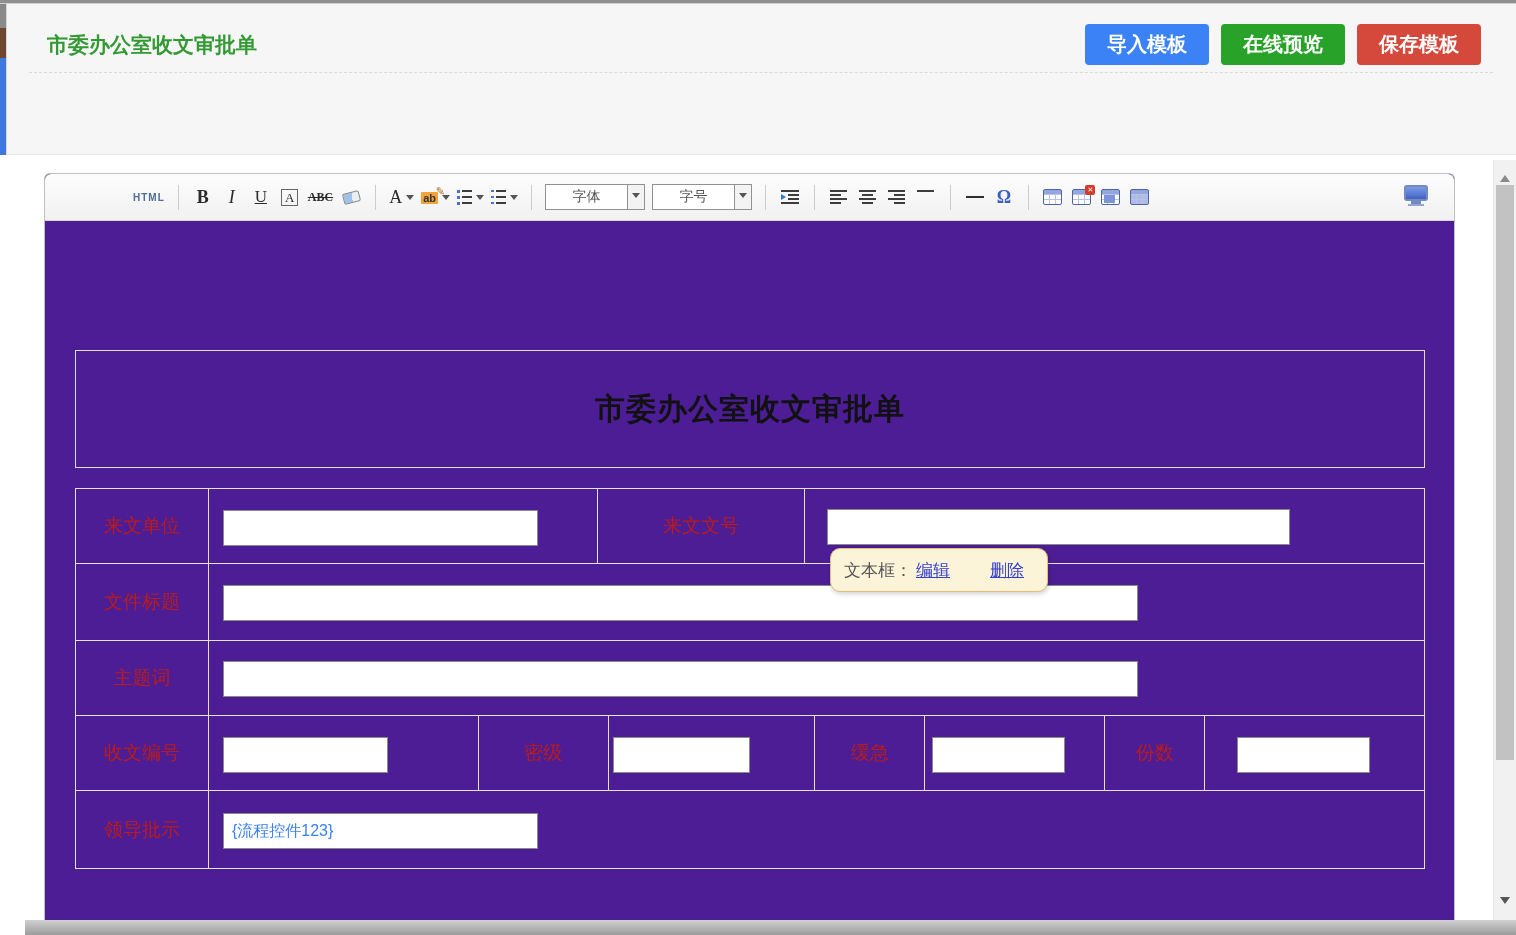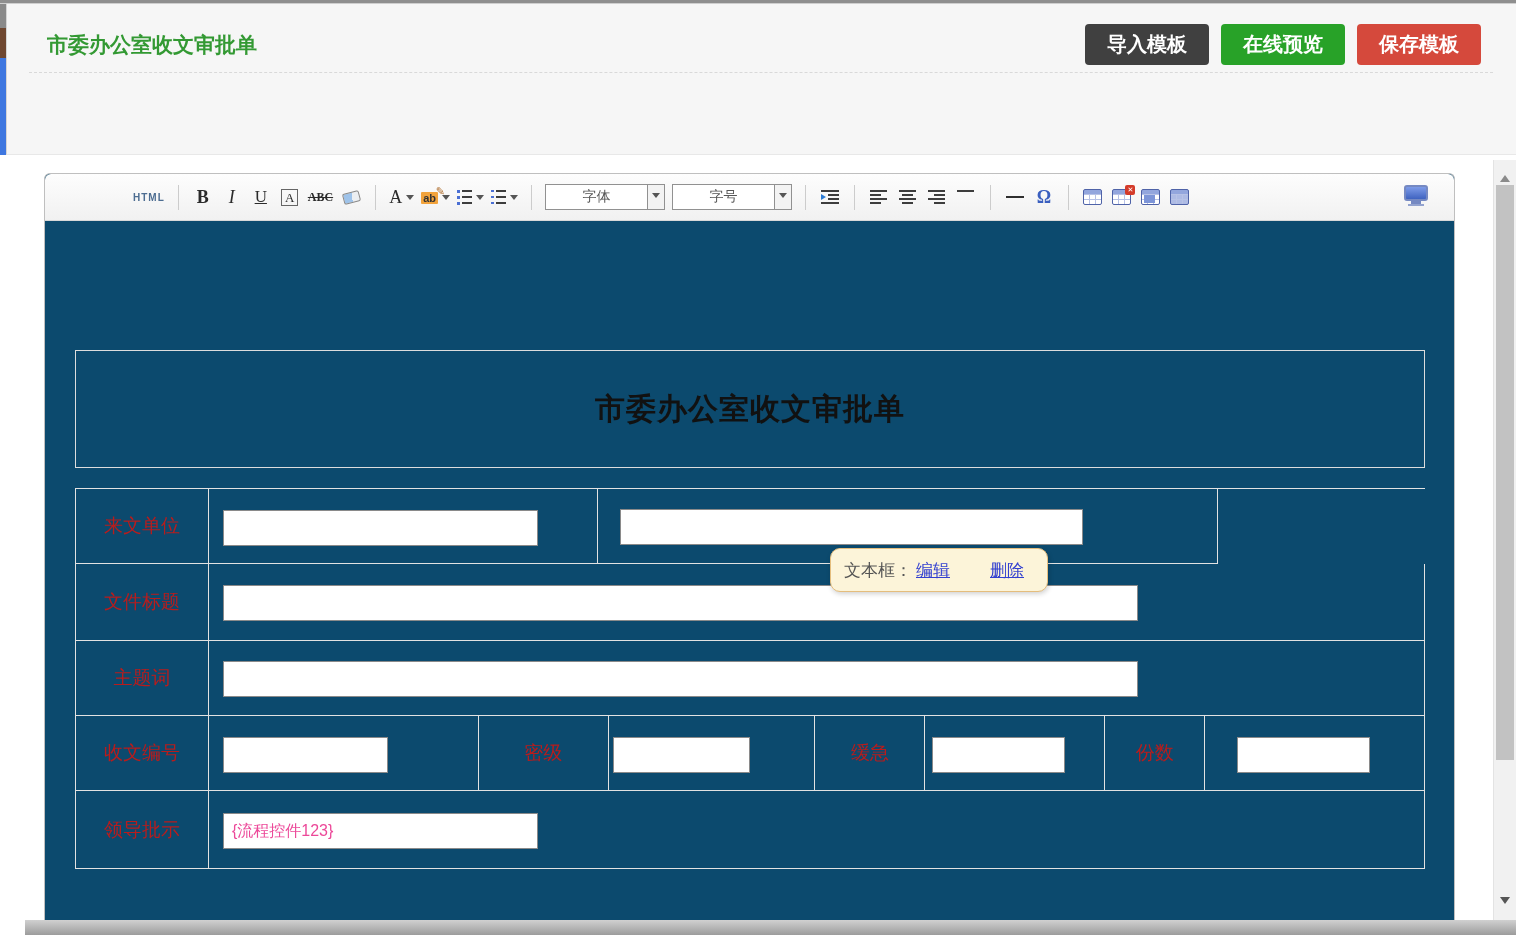--- a/index.html
+++ b/index.html
@@ -16,35 +16,35 @@
 
   
   .header { position:absolute; left:6px; top:4px; width:1510px; height:151px;
     background:#f6f6f6; border-left:1px solid #d5d5d5; border-bottom:1px solid #e8e8e8; }
   .page-title { position:absolute; left:40px; top:27px; font-size:21px; font-weight:bold;
     color:#339933; font-family:"Liberation Serif","DejaVu Serif",serif; }
   .hdr-actions { position:absolute; right:35px; top:20px; display:flex; gap:12px; }
   .hbtn { height:41px; padding:0 22px; border:none; border-radius:4px; color:#fff;
     font-size:20px; font-weight:bold; font-family:"Liberation Serif","DejaVu Serif",serif;
     line-height:41px; cursor:pointer; }
-  .hbtn.cyan { background:#404040; }
+  .hbtn.cyan { background:#3b82f6; }
   .hbtn.green { background:#28a228; }
   .hbtn.red { background:#d5493c; }
   .dashed-sep { position:absolute; left:22px; top:68px; width:1464px; height:0;
     border-top:1px dashed #d9d9d9; }
   .widget-row { position:absolute; left:40px; top:91px; display:flex; gap:13px; }
   .wbtn { height:42px; padding:0 20px; border:none; border-radius:4px; color:#fff;
     font-size:19px; font-weight:bold; font-family:"Liberation Serif","DejaVu Serif",serif;
     line-height:42px; cursor:pointer; }
   .wbtn.cyan { background:#4bb8d9; }
   .wbtn.blue { background:#4a7cd6; }
 
   
   .editor { position:absolute; left:44px; top:173px; width:1411px; height:762px;
-    background:#0c4a6e; border:1px solid #bfbfbf; border-bottom:none; border-radius:6px 6px 0 0; }
+    background:#4c1d95; border:1px solid #bfbfbf; border-bottom:none; border-radius:6px 6px 0 0; }
   .toolbar { display:flex; align-items:center; height:47px; padding:0 14px 0 88px;
     background:linear-gradient(#fdfdfd,#f1f1f1); border-bottom:1px solid #d8d8d8;
     border-radius:6px 6px 0 0; gap:7px; }
   .tbi { display:flex; align-items:center; justify-content:center; min-width:22px; height:30px;
     cursor:pointer; color:#2b2b2b; }
   .sep { width:1px; height:25px; background:#ccc; margin:0 6px; }
   .html-lbl { font-size:10px; font-weight:bold; color:#4d6d91; letter-spacing:1px; }
   .bld { font-family:"Liberation Serif",serif; font-size:18px; font-weight:bold; }
   .itl { font-family:"Liberation Serif",serif; font-size:18px; font-style:italic; }
   .und { font-family:"Liberation Serif",serif; font-size:17px; text-decoration:underline; }
@@ -58,21 +58,21 @@
   .caret { width:0; height:0; border:4px solid transparent; border-top:5px solid #555;
     margin-left:4px; margin-top:5px; }
   .hl-wrap { position:relative; }
   .hl { background:#f2a33c; color:#333; font-weight:bold; font-size:11px; padding:0 2px;
     line-height:14px; border-radius:1px; }
   .hl-wrap::after { content:"✎"; position:absolute; right:-7px; top:-3px; font-size:11px; color:#b06f2f; }
   .listico { display:flex; gap:2px; }
   .mk { width:3px; height:15px; background:repeating-linear-gradient(#4a6fd4 0 3px,transparent 3px 6px); }
   .mk.dots { width:3px; background:repeating-linear-gradient(#4a6fd4 0 2px,transparent 2px 6px); }
   .bars10 { width:10px; height:15px; background:repeating-linear-gradient(#3d3d3d 0 2px,transparent 2px 6px); }
-  .ed-select { display:flex; width:120px; height:26px; border:1px solid #919191; background:#fff; cursor:pointer; }
+  .ed-select { display:flex; width:100px; height:26px; border:1px solid #919191; background:#fff; cursor:pointer; }
   .ed-select .txt { flex:1; text-align:center; line-height:24px; font-size:14px; color:#555;
     font-family:"Liberation Serif",serif; }
   .ed-select .dd { width:17px; border-left:1px solid #919191; background:#f3f3f3;
     display:flex; align-items:center; justify-content:center; }
   .ed-select .dd .caret { margin:0; }
   .ind { width:18px; height:14px; position:relative; background-repeat:no-repeat;
     background-image:linear-gradient(#3d3d3d,#3d3d3d),linear-gradient(#3d3d3d,#3d3d3d),
       linear-gradient(#3d3d3d,#3d3d3d),linear-gradient(#3d3d3d,#3d3d3d);
     background-size:100% 2px,11px 2px,11px 2px,100% 2px;
     background-position:0 0,7px 4px,7px 8px,0 12px; }
@@ -109,21 +109,21 @@
   
   .doc-title-box { position:absolute; left:75px; top:350px; width:1350px; height:118px;
     border:1px solid #ddd; display:flex; align-items:center; justify-content:center; }
   .doc-title { font-size:30px; font-weight:bold; color:#111; letter-spacing:1px; }
   .ftable { position:absolute; left:75px; top:488px; width:1350px;
     border-top:1px solid #e2e2e2; border-left:1px solid #e2e2e2; }
   .frow { display:flex; }
   .cell { border-right:1px solid #e2e2e2; border-bottom:1px solid #e2e2e2; position:relative; }
   .lbl { display:flex; align-items:center; justify-content:center; font-size:19px; color:#b91c1c; }
   .inp { height:36px; border:1px solid #8a8a8a; background:#fff; font-size:16px;
-    padding:0 8px; color:#ec4899; display:block; }
+    padding:0 8px; color:#3b82f6; display:block; }
 
   
   .tooltip { position:absolute; left:830px; top:548px; width:218px; height:44px; z-index:10;
     background:#fcf4d9; border:1px solid #e4bd7d; border-radius:10px;
     box-shadow:1px 2px 5px rgba(0,0,0,.18); display:flex; align-items:center; padding:0 13px;
     font-family:"Liberation Serif","DejaVu Serif",serif; font-size:17px; color:#555; }
   .tooltip a { color:#3340d0; text-decoration:underline; cursor:pointer; }
   .tooltip .edit { margin-left:4px; }
   .tooltip .del { margin-left:40px; }
 
@@ -249,20 +249,21 @@
   <div class="doc-title">市委办公室收文审批单</div>
 </div>
 
 <div class="ftable">
 
   <div class="frow" style="height:75px;">
     <div class="cell lbl" style="width:133px;">来文单位</div>
     <div class="cell" style="width:389px;">
       <input class="inp" style="margin: 21px 0px 0px 14px; width: 315px;">
     </div>
+    <div class="cell lbl" style="width:208px;">来文文号</div>
     <div class="cell" style="width:620px;">
       <input class="inp" style="margin: 20px 0px 0px 22px; width: 463px;">
     </div>
   </div>
 
   <div class="frow" style="height:77px;">
     <div class="cell lbl" style="width:133px;">文件标题</div>
     <div class="cell" style="width:1217px;">
       <input class="inp" style="margin: 21px 0px 0px 14px; width: 915px;">
     </div>

